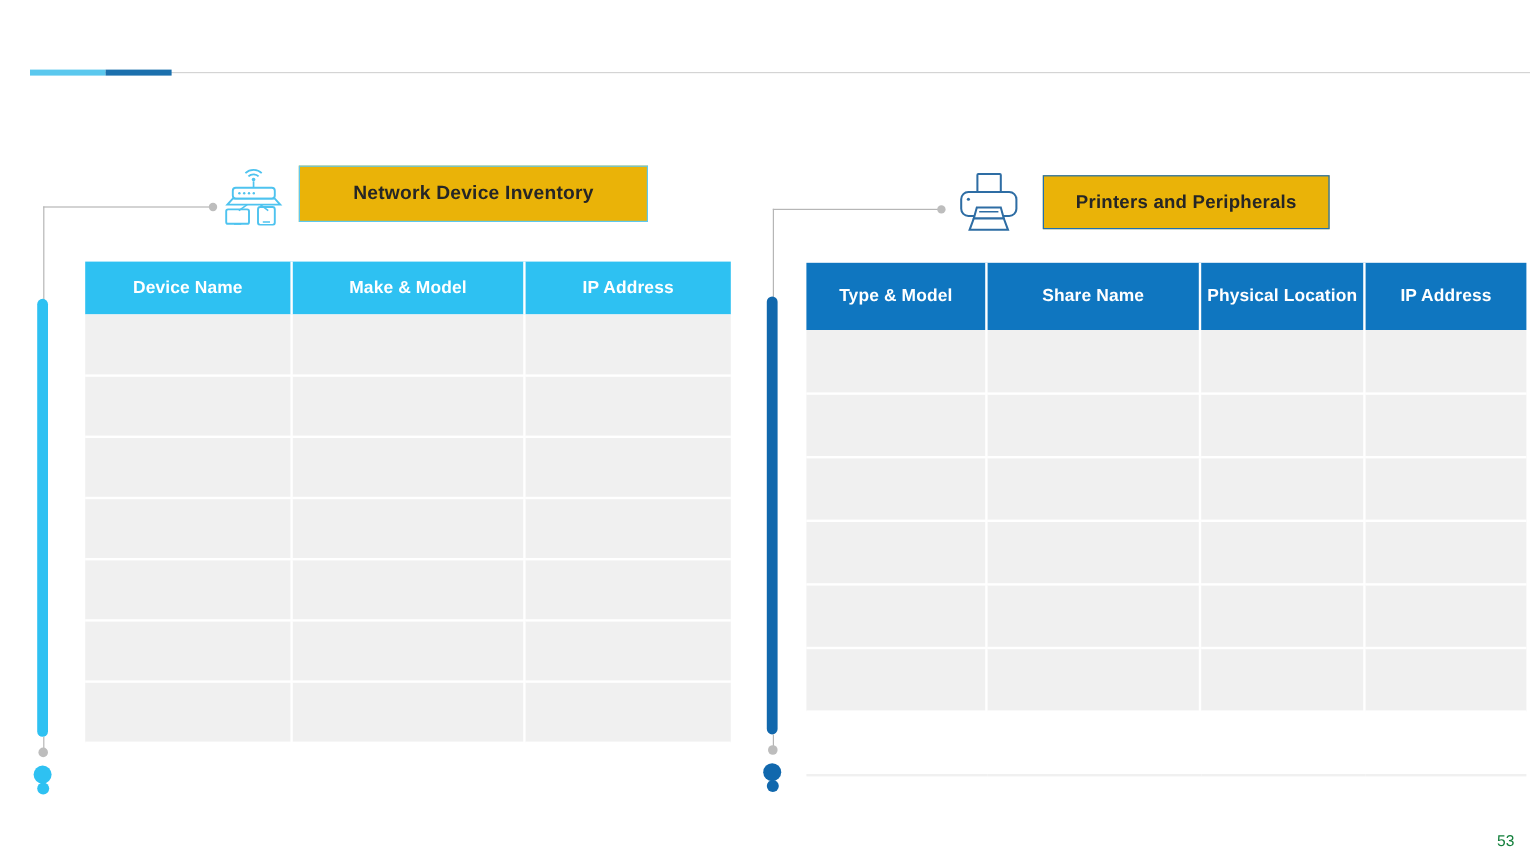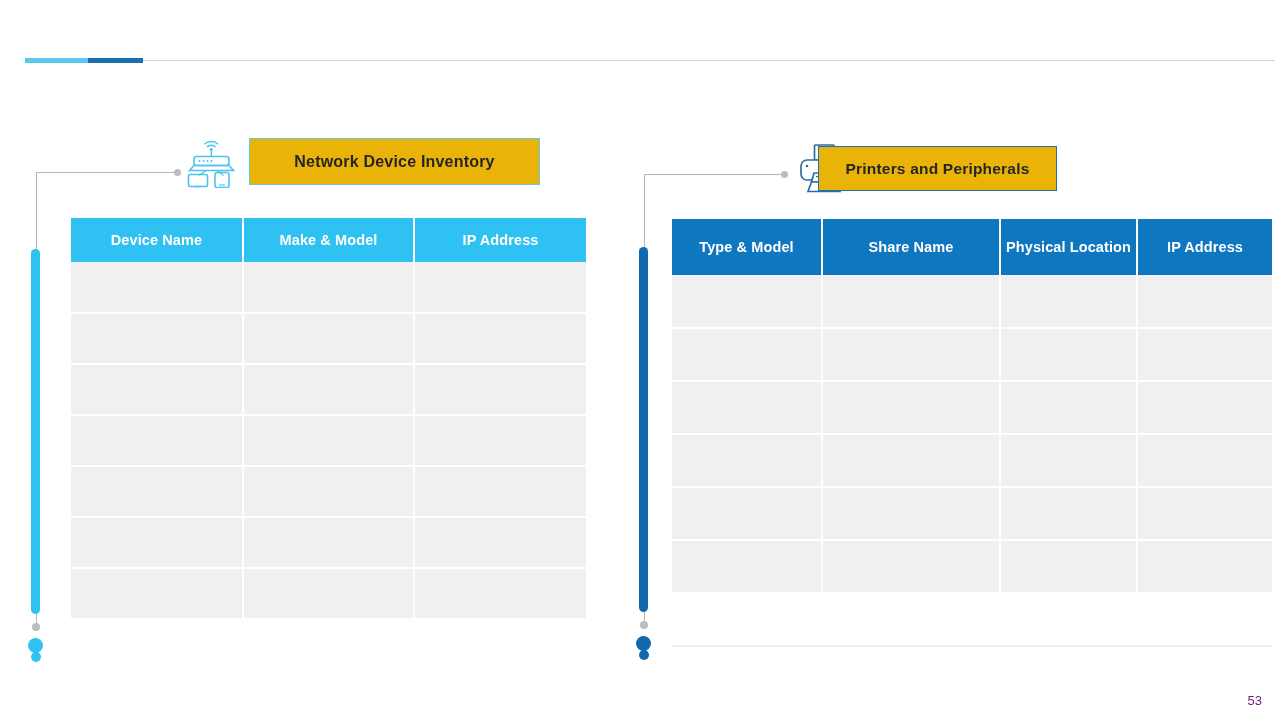--- a/index.html
+++ b/index.html
@@ -131,21 +131,21 @@
 
   .tbl-right th { background: #0f76c0; height: 56px; line-height: 17px; }
   .tbl-right td { background: #f0f0f0; height: 53px; }
   .tbl-right tr.blank td { background: #ffffff; border-bottom: 2px solid #f0f0f0; }
 
   
   .page-num {
     position: absolute;
     right: 18px; bottom: 12px;
     font-size: 13px;
-    color: #701a75;
+    color: #15803d;
   }
 </style>
 </head>
 <body>
 
 <div class="slide">
 
 
   <div class="rule-wrap">
     <div class="rule-gray"></div>
@@ -192,21 +192,21 @@
         <line x1="33" y1="49" x2="39" y2="49" stroke-width="1.2"></line>
       </svg>
     </div>
 
     <div class="label-box cyan" style="left:249px; top:138px; width:291px; height:47px;">Network Device Inventory</div>
 
     <table class="tbl tbl-left" style="left:71px; top:218px; width:515px;">
       <thead>
         <tr>
           <th style="width:172px">Device Name</th>
-          <th style="width:171px">Make &amp; Model</th>
+          <th style="width:194px">Make &amp; Model</th>
           <th style="width:172px">IP Address</th>
         </tr>
       </thead>
       <tbody>
         <tr>
             <td></td>
             <td></td>
             <td></td>
           </tr>
         <tr>
@@ -264,21 +264,21 @@
         <path d="M10 17 L44 17 C47.3 17 50 19.7 50 23 L50 31 C50 34.3 47.3 37 44 37 L10 37 C6.7 37 4 34.3 4 31 L4 23 C4 19.7 6.7 17 10 17 Z" fill="#ffffff"></path>
 
         <path d="M17 30 L37 30 L39.5 39 L14.5 39 Z" fill="#ffffff"></path>
         <path d="M14.5 39 L39.5 39 L43 48.5 L11 48.5 Z" fill="#ffffff"></path>
         <line x1="19" y1="33.5" x2="35" y2="33.5" stroke-width="1.2"></line>
 
         <circle cx="10" cy="23" r="1.3" fill="#2e6da4" stroke="none"></circle>
       </svg>
     </div>
 
-    <div class="label-box blue" style="left:818px; top:146px; width:239px; height:45px;">Printers and Peripherals</div>
+    <div class="label-box blue" style="left:869px; top:146px; width:239px; height:45px;">Printers and Peripherals</div>
 
     <table class="tbl tbl-right" style="left:672px; top:219px; width:572px;">
       <thead>
         <tr>
           <th style="width:150px">Type &amp; Model</th>
           <th style="width:178px">Share Name</th>
           <th style="width:137px">Physical Location</th>
           <th style="width:135px">IP Address</th>
         </tr>
       </thead>

